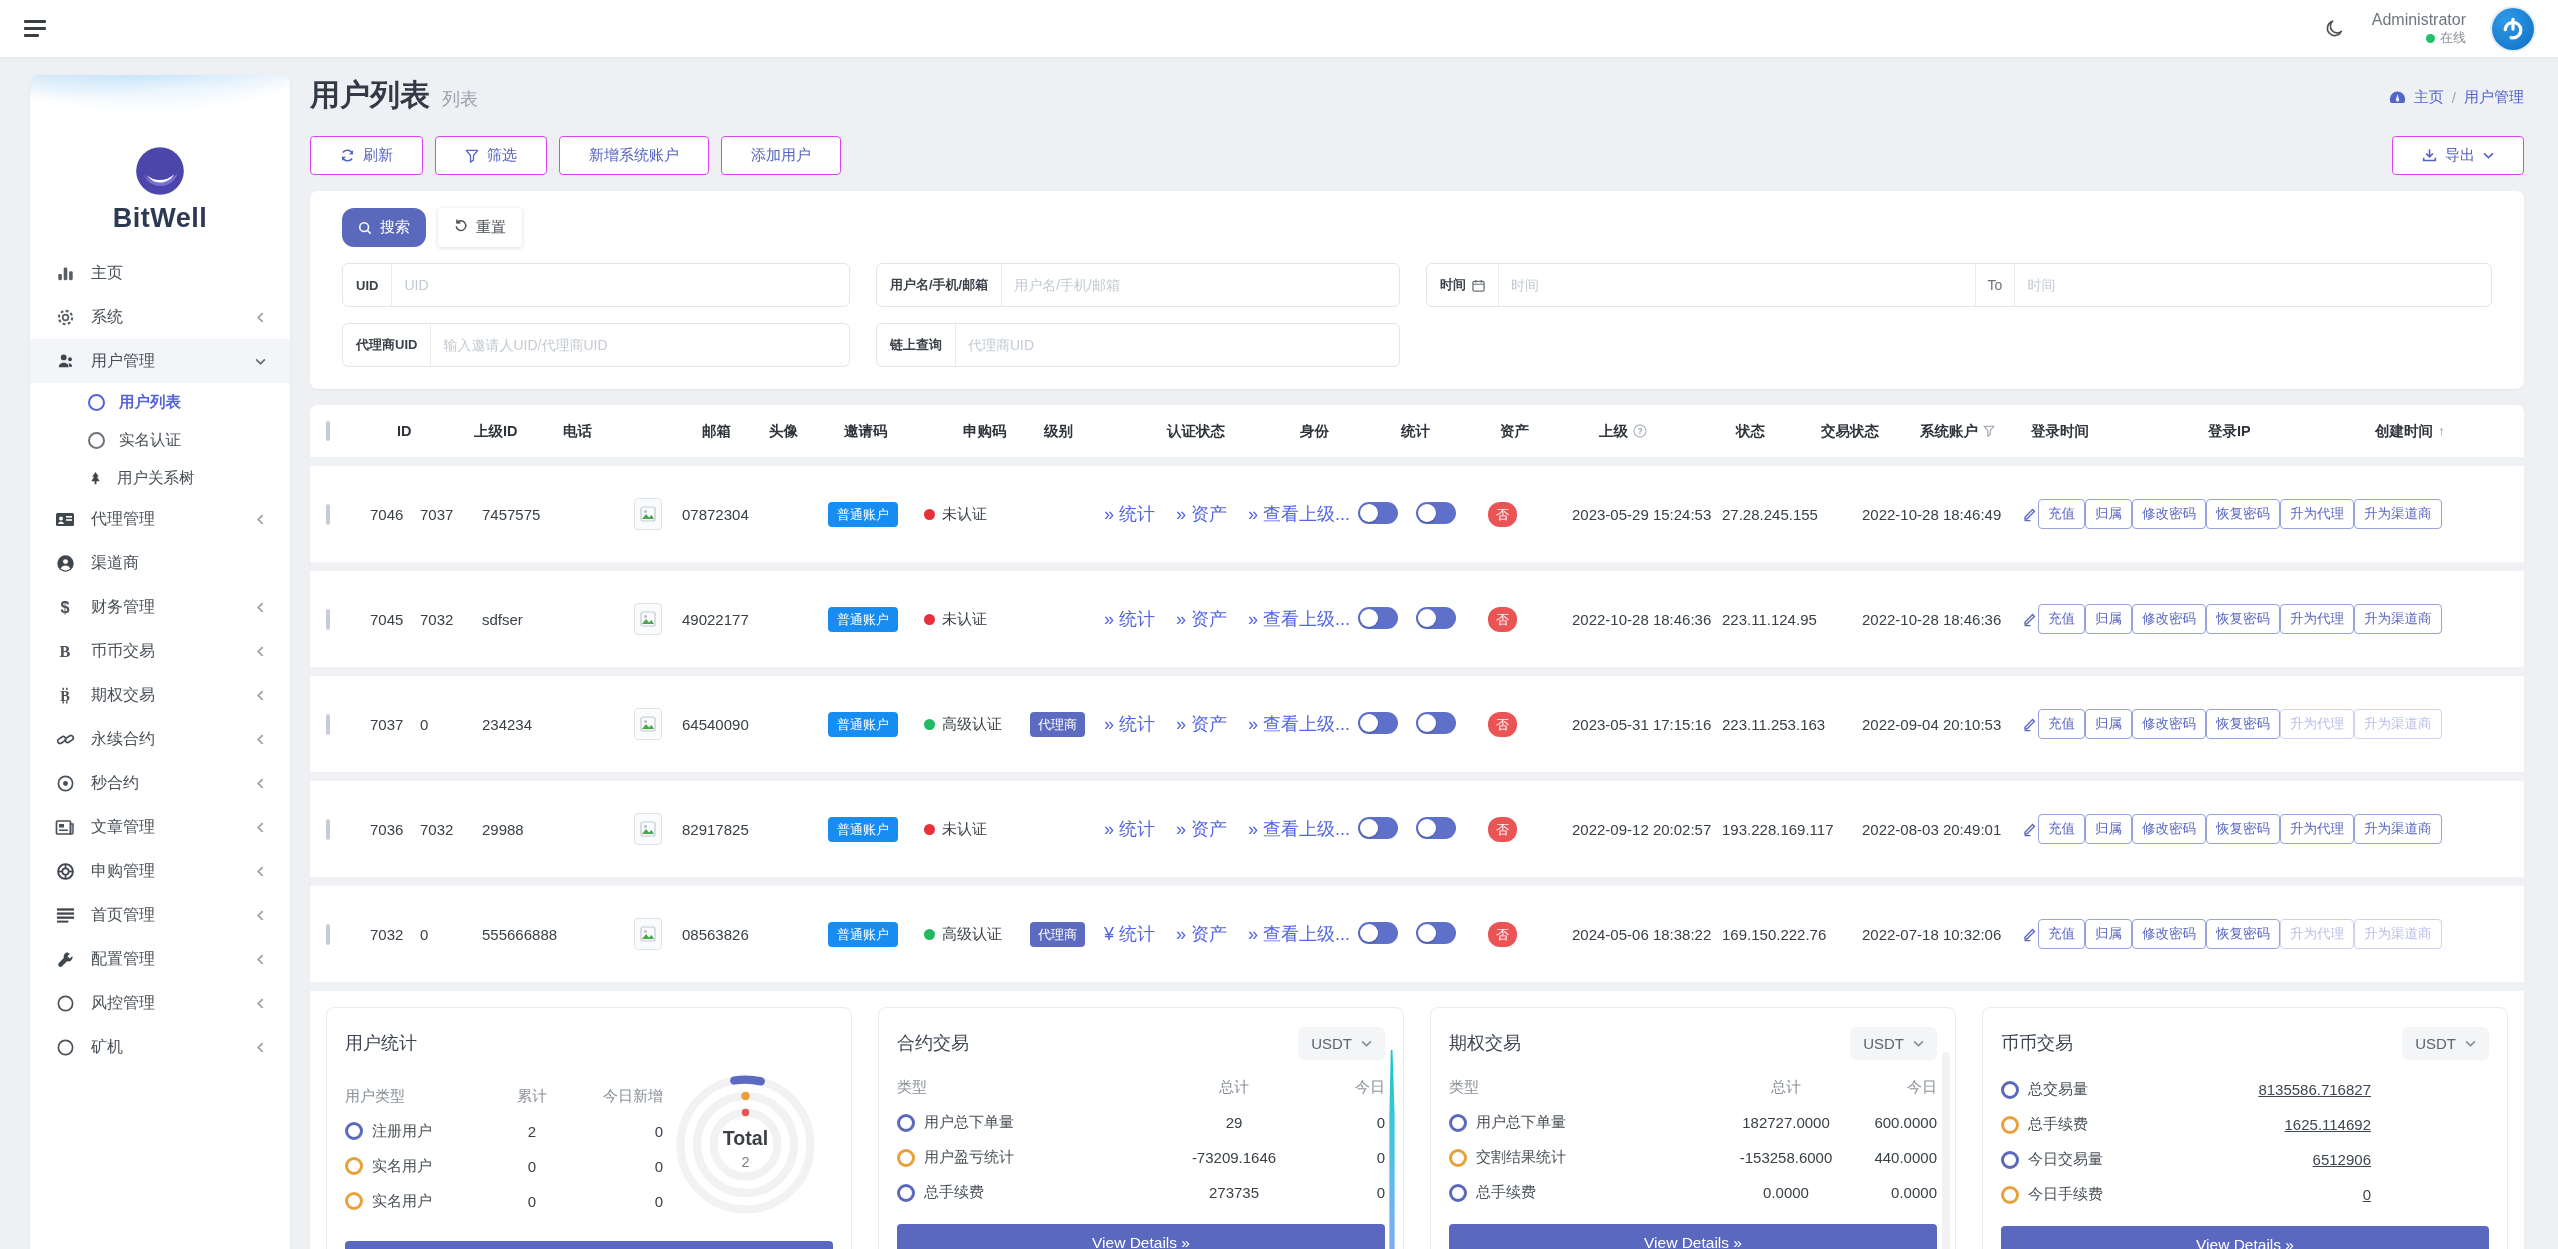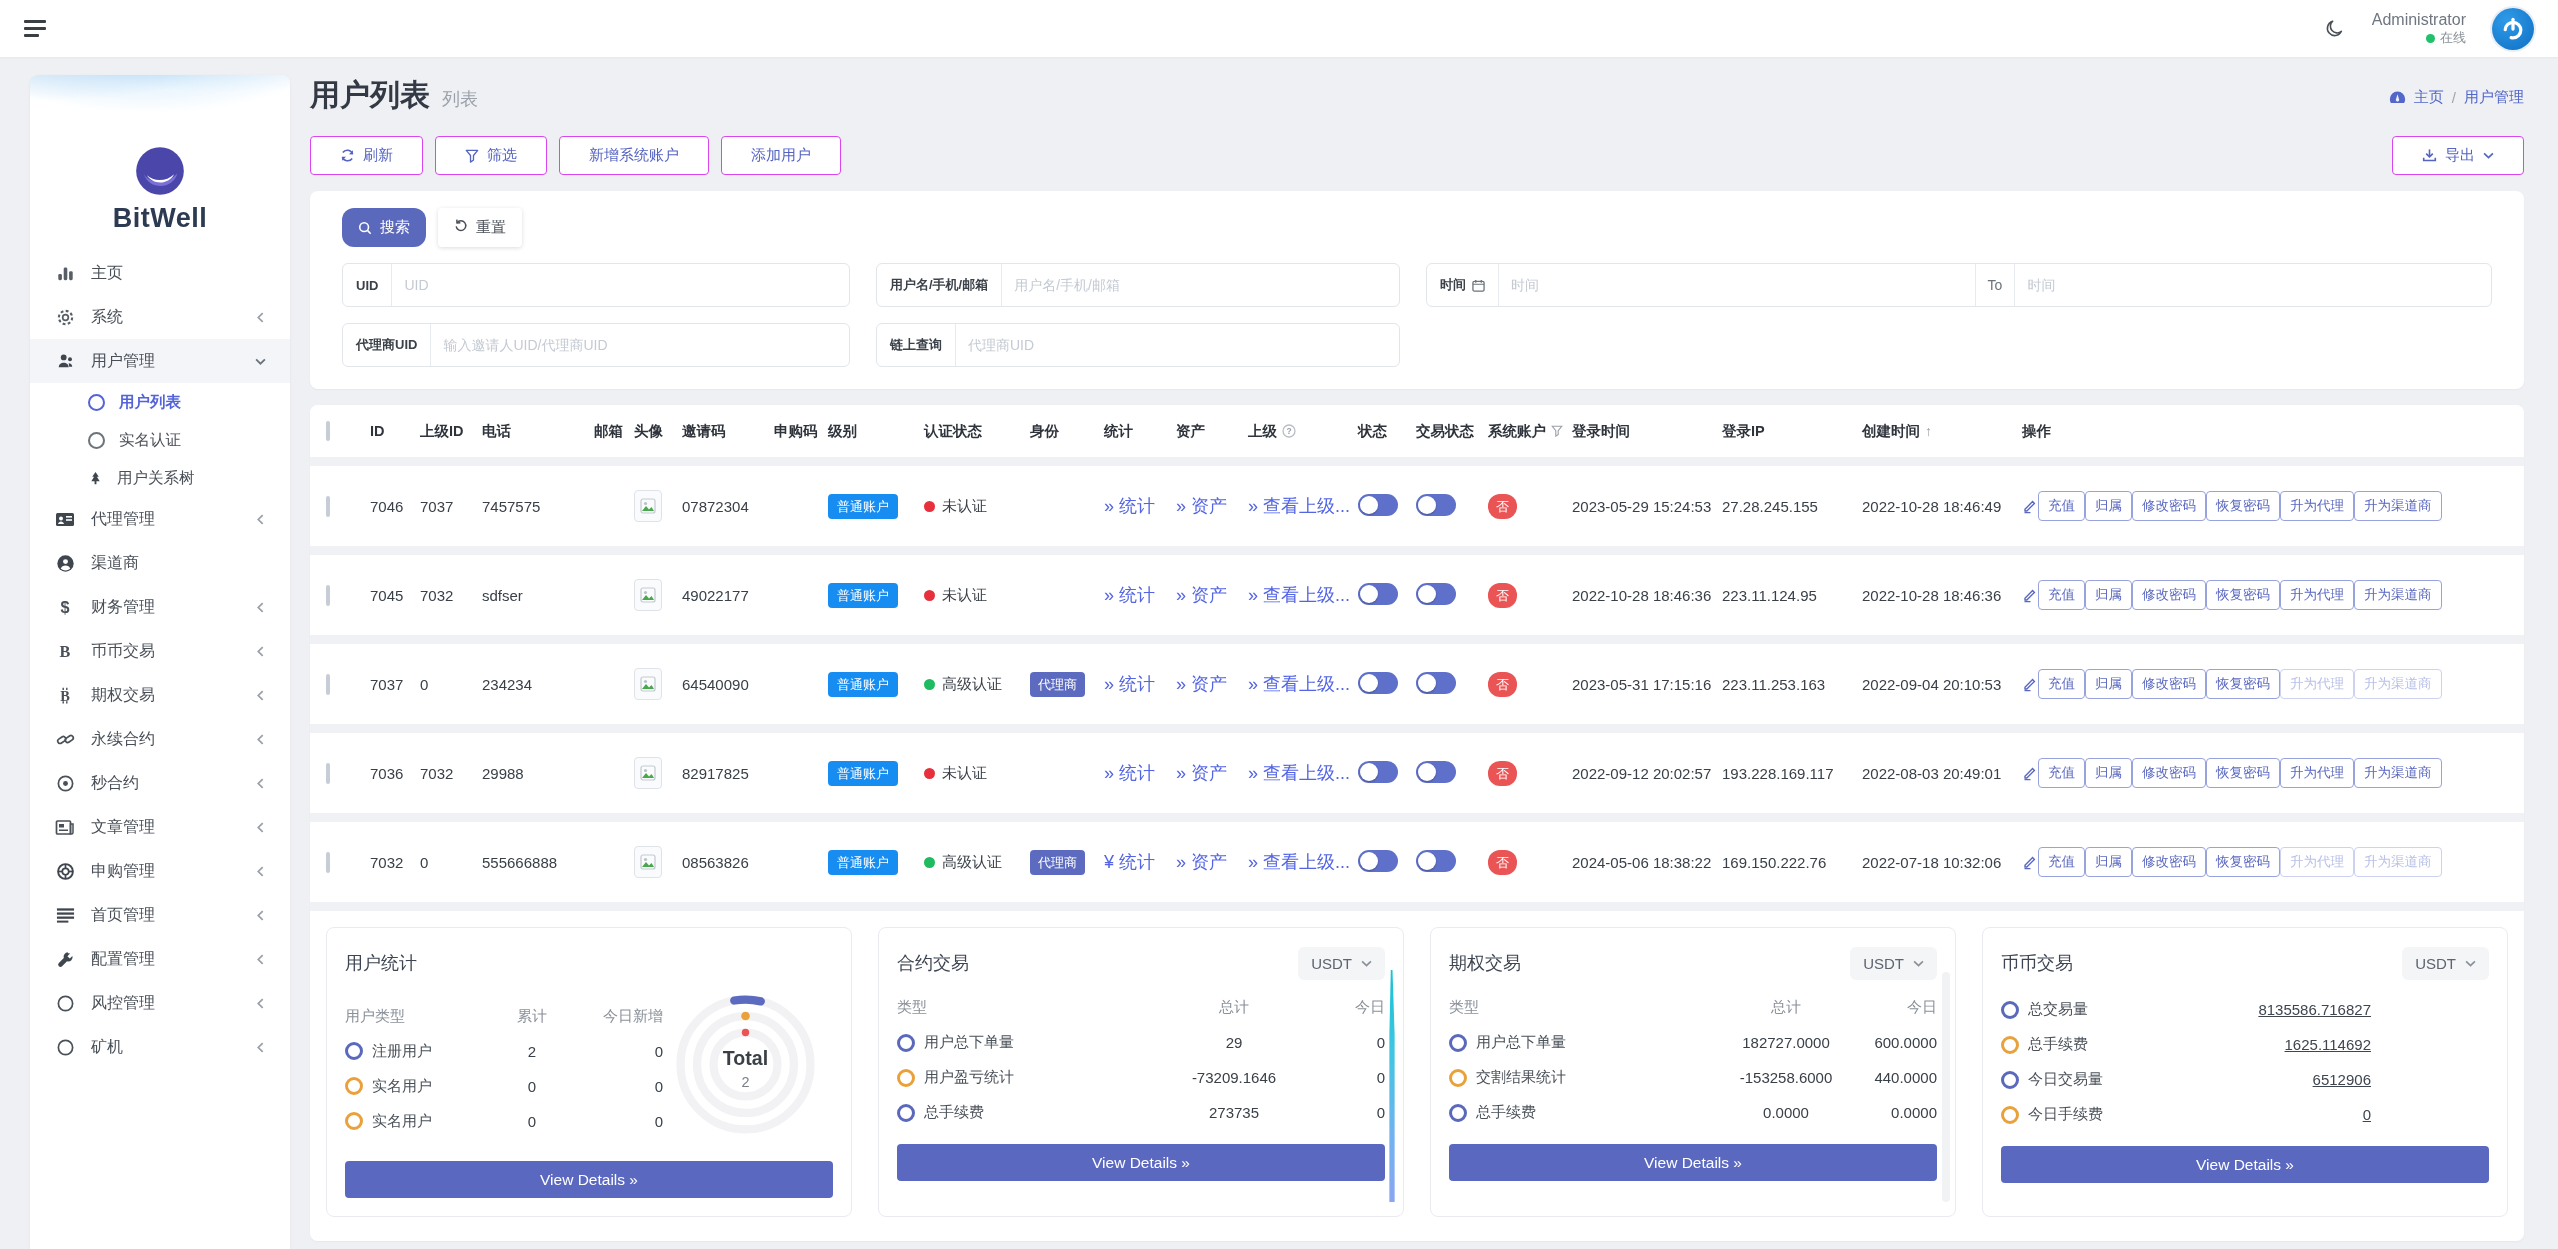--- a/index.html
+++ b/index.html
@@ -71,23 +71,23 @@
     border-right:1px solid #e7eaee;white-space:nowrap;}
   .fgroup input{flex:1;border:none;outline:none;font-size:14px;padding:0 12px;color:#3a4048;min-width:0;background:transparent;}
   .fgroup input::placeholder{color:#c4cad3;}
   .fgroup .to-sep{display:flex;align-items:center;padding:0 12px;font-size:14px;color:#6c737b;
     border-left:1px solid #e7eaee;border-right:1px solid #e7eaee;}
   
   .table-card{background:#fff;border-radius:8px;margin-top:16px;box-shadow:0 1px 2px rgba(0,0,0,.04);overflow:hidden;}
   .tbl{background:#eff1f5;display:flex;flex-direction:column;gap:9px;}
   .tbl-grid{display:grid;align-items:center;
     grid-template-columns:44px 50px 62px 112px 40px 48px 92px 54px 96px 106px 74px 72px 72px 110px 58px 72px 84px 150px 140px 160px 1fr;}
-  .tbl-head{background:#fff;height:52px;padding:0 16px;font-size:14.5px;font-weight:bold;color:#2f343c;}
+  .tbl-head{background:#fff;height:52px;padding:0 16px;font-size:14.5px;font-weight:bold;color:#2f343c;gap:27px;}
   .tbl-head .hcell{display:flex;align-items:center;gap:5px;}
-  .tbl-row{background:#fff;height:64px;padding:8px 16px;font-size:15px;color:#3a4048;}
+  .tbl-row{background:#fff;height:64px;padding:16px 16px;font-size:15px;color:#3a4048;}
   .checkbox{width:17px;height:17px;border:2px solid #c7cdd6;border-radius:3px;background:#fff;cursor:pointer;}
   .badge-level{background:#178df2;color:#fff;font-size:13px;padding:5px 9px;border-radius:4px;white-space:nowrap;}
   .badge-identity{background:#5c6bc0;color:#fff;font-size:13px;padding:5px 8px;border-radius:4px;white-space:nowrap;}
   .badge-no{background:#ea5455;color:#fff;font-size:13px;padding:5px 8px;border-radius:12px;}
   .auth{display:flex;align-items:center;gap:7px;}
   .dot{width:11px;height:11px;border-radius:50%;display:inline-block;}
   .dot.red{background:#e8303c;} .dot.green{background:#1fba61;}
   a.cell-link{color:#5365e4;text-decoration:none;font-size:18px;white-space:nowrap;cursor:pointer;}
   .toggle{width:40px;height:22px;border-radius:11px;background:#5e70c9;position:relative;cursor:pointer;display:inline-block;}
   .toggle .knob{position:absolute;left:2px;top:2px;width:18px;height:18px;border-radius:50%;background:#fff;

